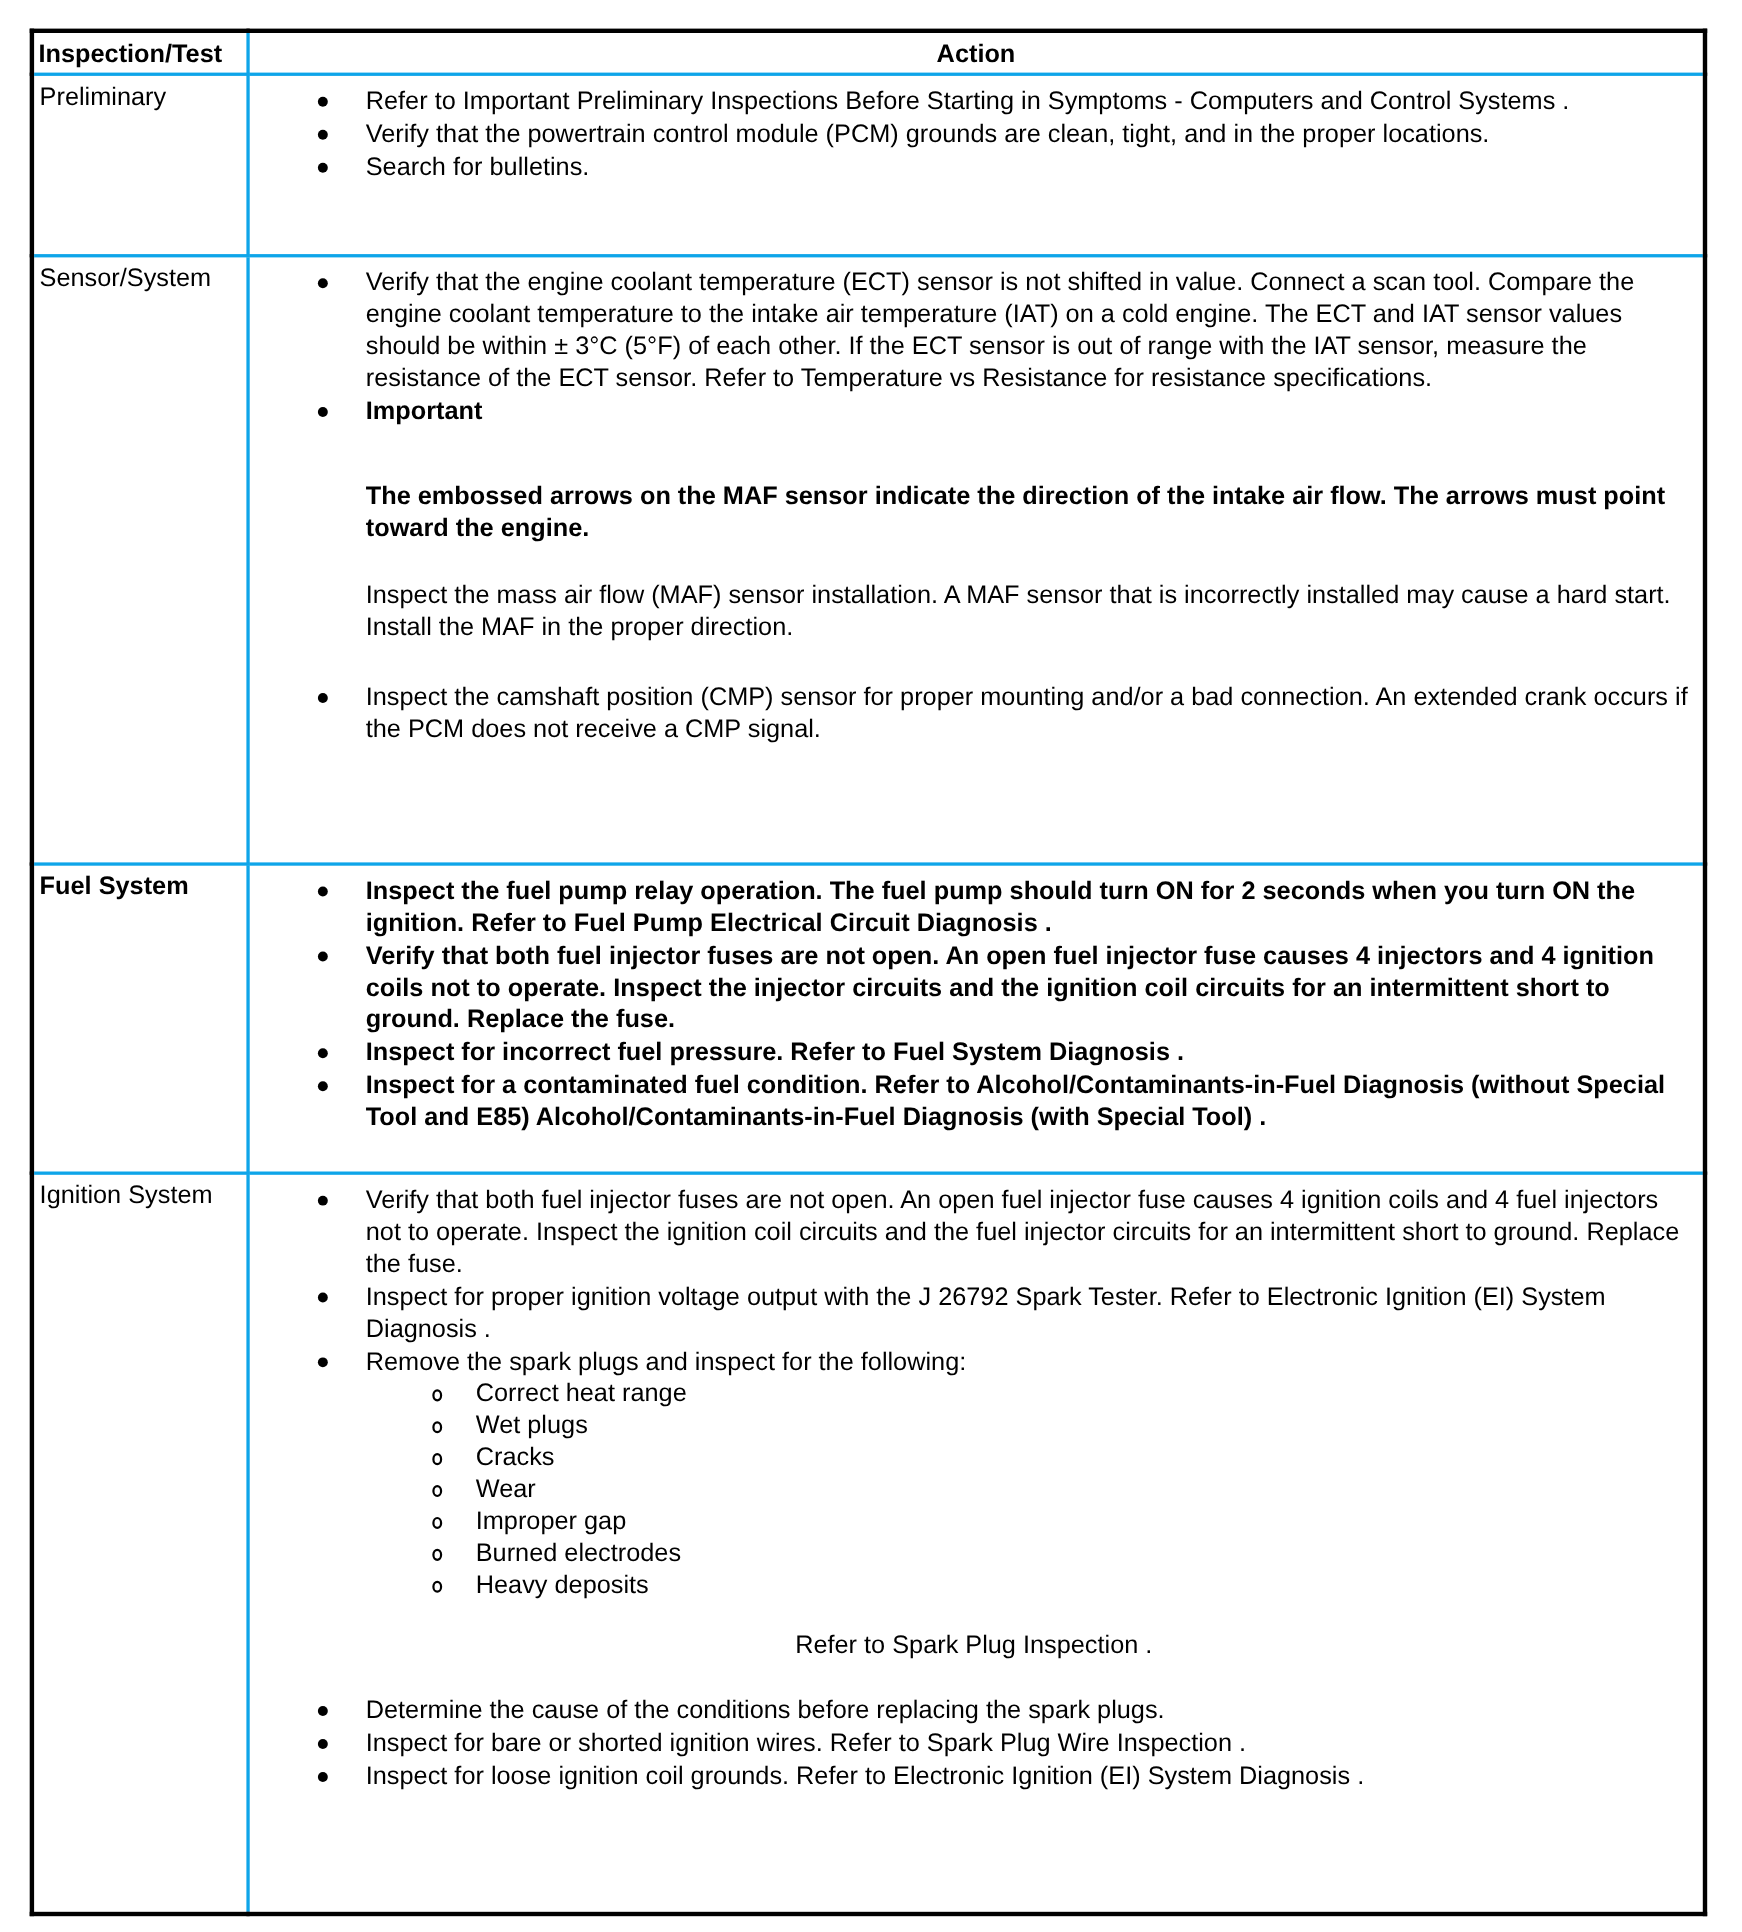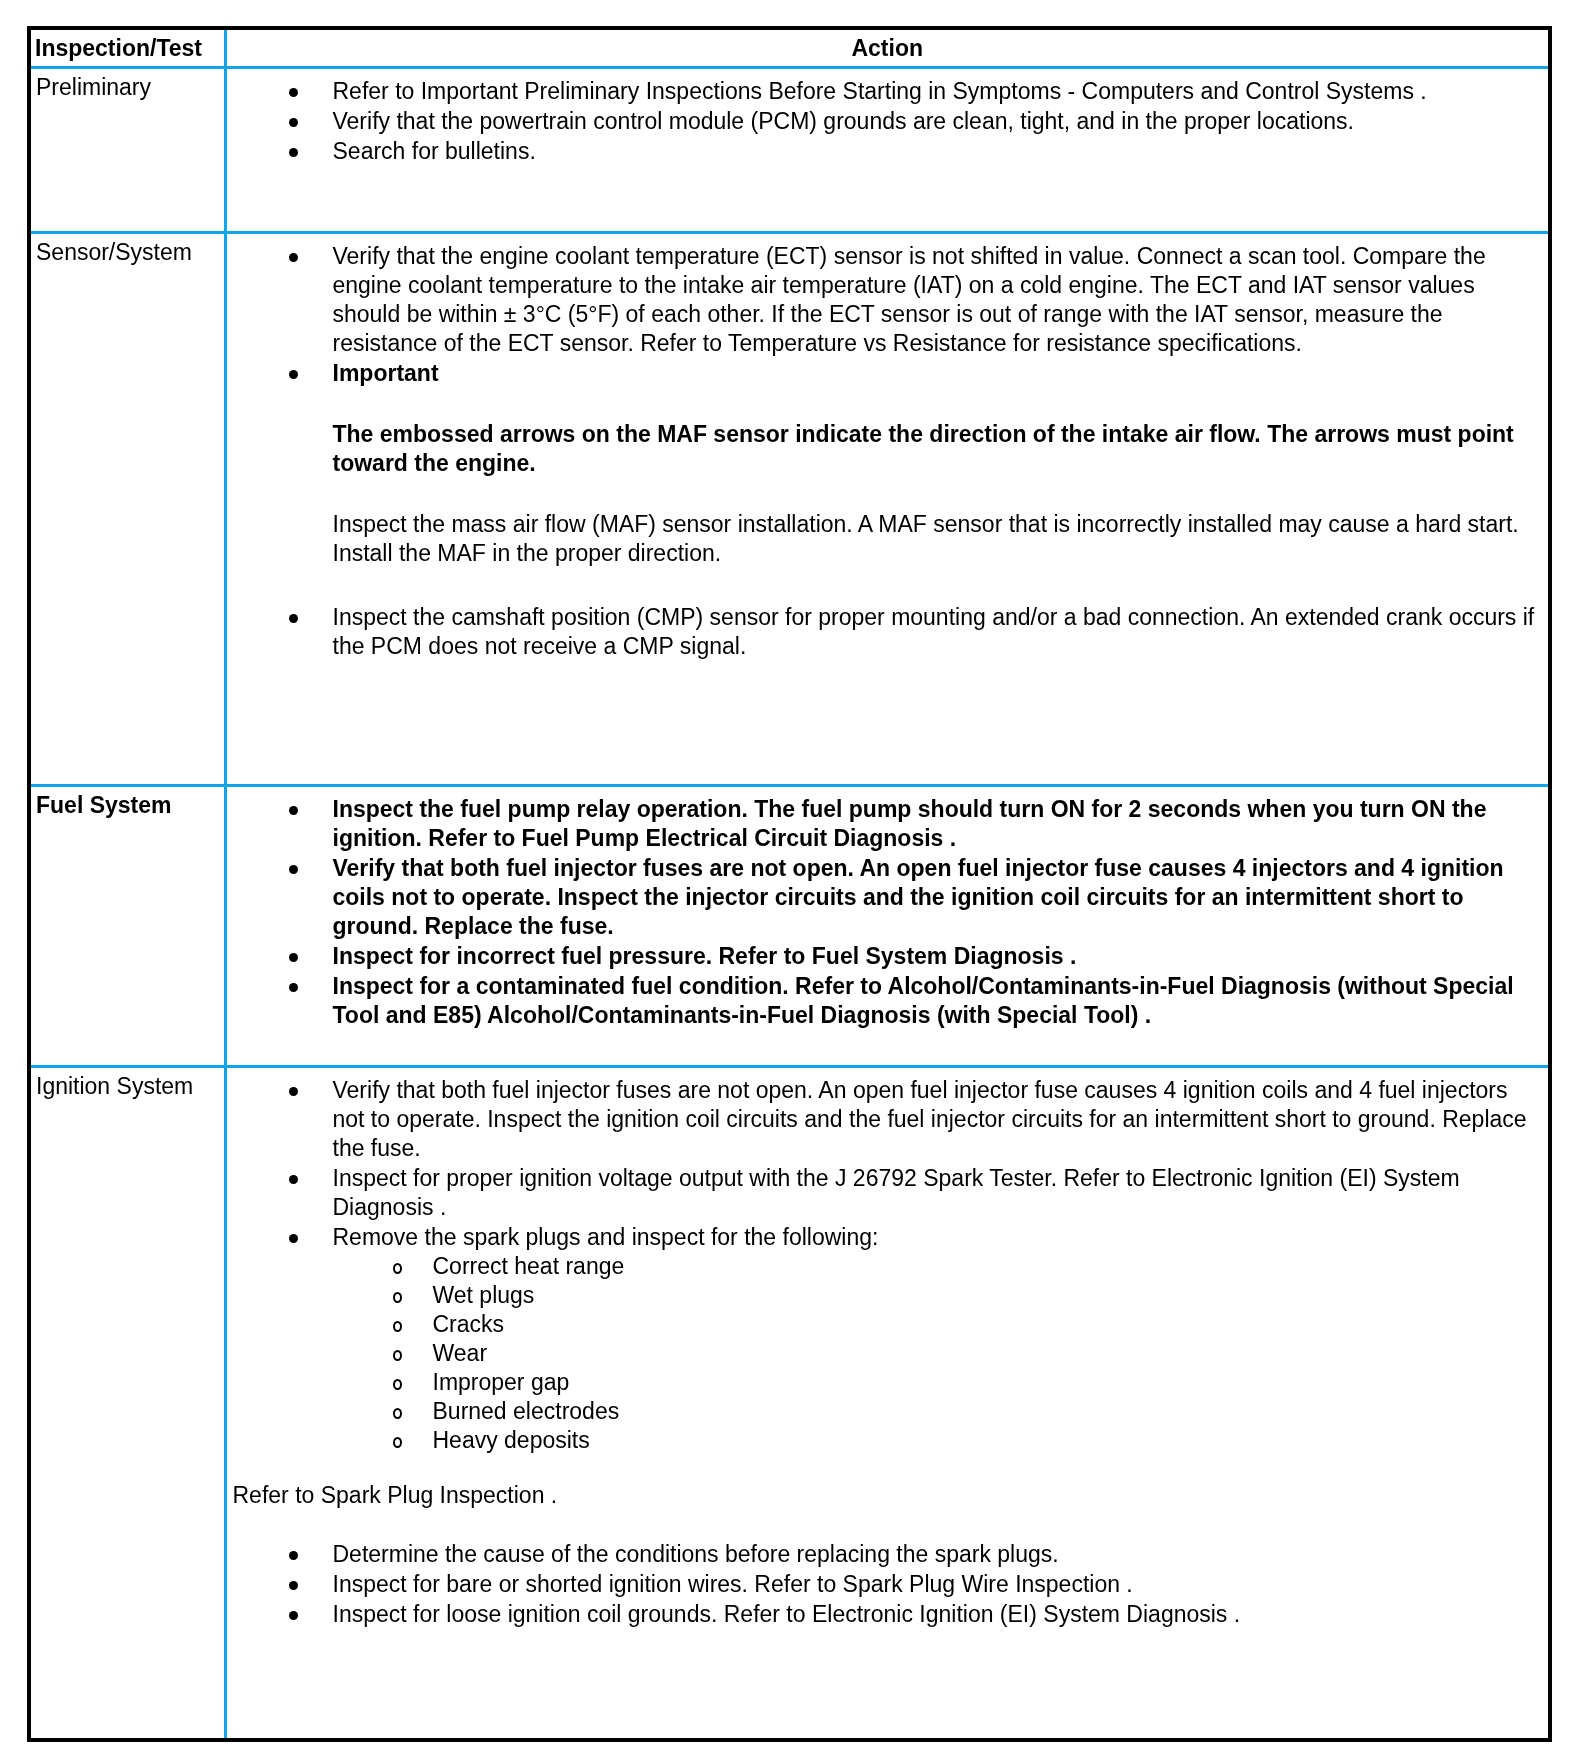--- a/index.html
+++ b/index.html
@@ -31,21 +31,21 @@
   }
   ul.sub { list-style: none; margin: 0; padding: 0; }
   ul.sub > li { position: relative; padding-left: 100px; }
   ul.sub > li .circ {
     position: absolute; left: 60px; top: 11px; width: 9px; height: 11px;
     border: 2px solid #000; border-radius: 50%; box-sizing: border-box;
   }
   .bold { font-weight: bold; }
   .para { margin-top: 22px; }
   .gap-lg { height: 34px; }
-  .plain-para { padding-left: 0; margin: 26px 0 30px 0; }
+  .plain-para { padding-left: 0; margin: 26px 0 30px 0; text-align: center; }
   .row-prelim td { height: 142px; }
   .row-sensor td { height: 530px; }
   .row-fuel td { height: 258px; font-weight: bold; }
   .row-ign td { height: 650px; }
 </style>
 </head>
 <body>
 
 <table class="doc-table">
   <colgroup>
@@ -70,21 +70,21 @@
   </tr>
 
   <tr class="row-sensor">
     <td class="label-cell">Sensor/System</td>
     <td class="action-cell">
       <ul class="bullets">
         <li><span class="dot"></span><span>Verify that the engine coolant temperature (ECT) sensor is not shifted in value. Connect a scan tool. Compare the engine coolant temperature to the intake air temperature (IAT) on a cold engine. The ECT and IAT sensor values should be within ± 3°C (5°F) of each other. If the ECT sensor is out of range with the IAT sensor, measure the resistance of the ECT sensor. Refer to Temperature vs Resistance for resistance specifications.</span></li>
         <li>
               <span class="dot"></span>
           <div class="bold">Important</div>
-          <div class="bold para" style="margin-top:32px">The embossed arrows on the MAF sensor indicate the direction of the intake air flow. The arrows must point toward the engine.</div>
+          <div class="bold para" style="margin-top:48px">The embossed arrows on the MAF sensor indicate the direction of the intake air flow. The arrows must point toward the engine.</div>
           <div class="para" style="margin-top:32px">Inspect the mass air flow (MAF) sensor installation. A MAF sensor that is incorrectly installed may cause a hard start. Install the MAF in the proper direction.</div>
           <div class="gap-lg"></div>
         </li>
         <li><span class="dot"></span><span>Inspect the camshaft position (CMP) sensor for proper mounting and/or a bad connection. An extended crank occurs if the PCM does not receive a CMP signal.</span></li>
       </ul>
     </td>
   </tr>
 
   <tr class="row-fuel">
     <td class="label-cell">Fuel System</td>

